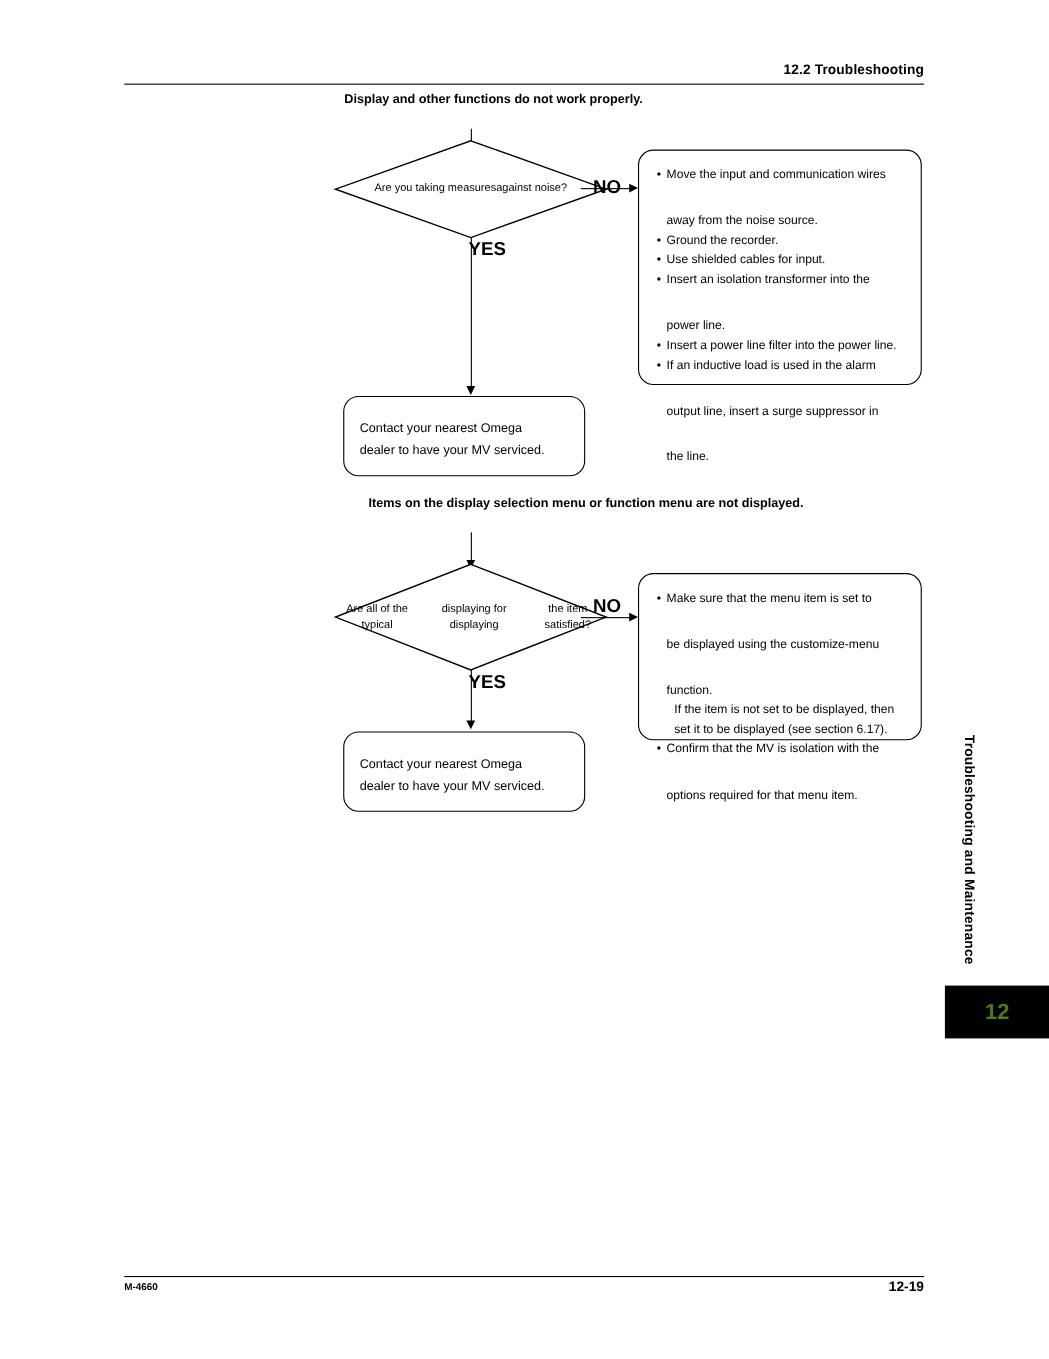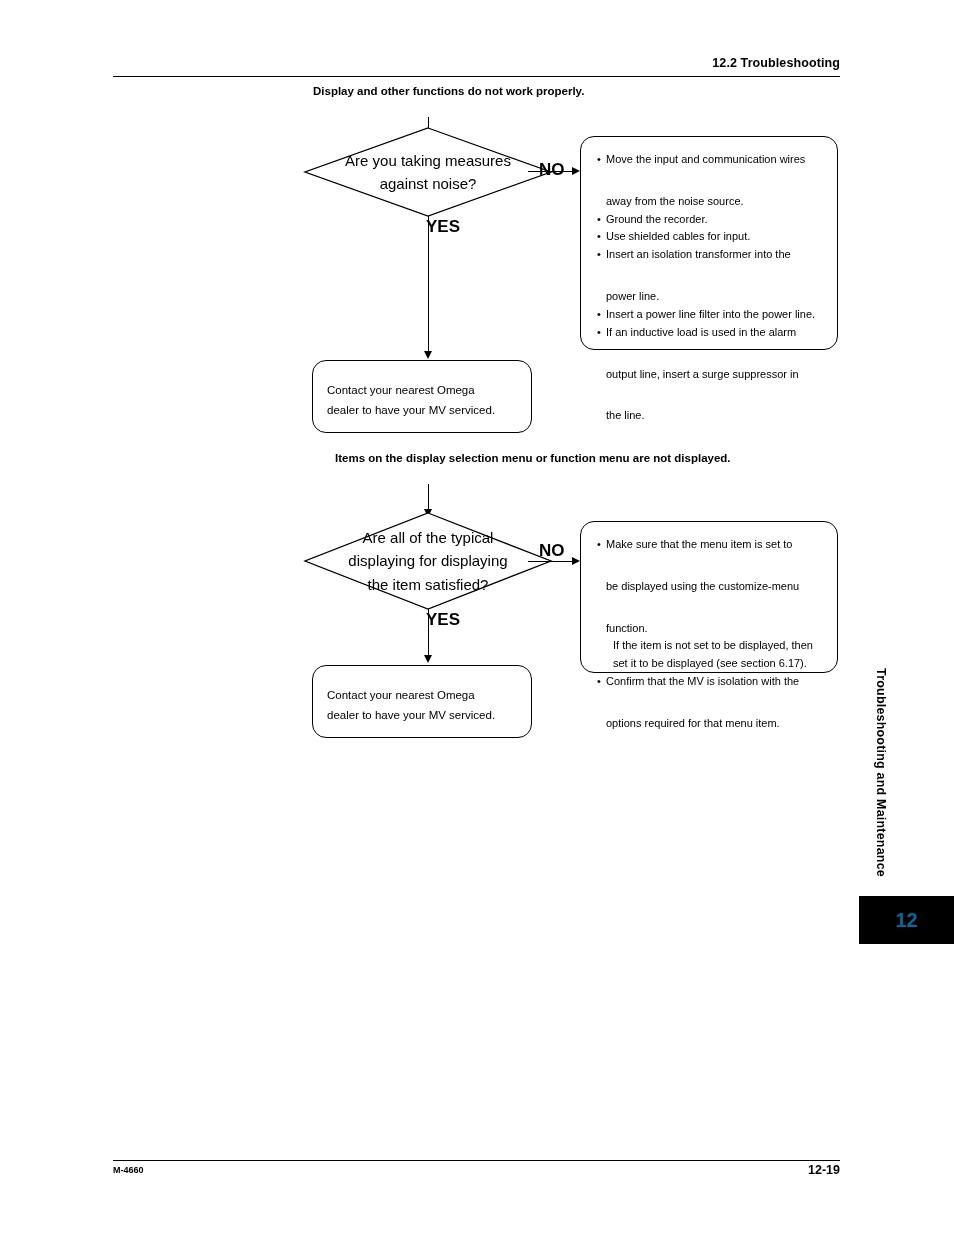--- a/index.html
+++ b/index.html
@@ -69,21 +69,21 @@
     letter-spacing: 0.2px;
     white-space: nowrap;
   }
   .side-tab {
     position: absolute;
     top: 896px;
     left: 859px;
     width: 95px;
     height: 48px;
     background: #000000;
-    color: #0369a1;
+    color: #4d7c0f;
     font-size: 20px;
     font-weight: bold;
     display: flex;
     align-items: center;
     justify-content: center;
   }
 
   
   .caption {
     position: absolute;
@@ -101,24 +101,24 @@
   .diamond-wrap svg {
     position: absolute;
     top: 0; left: 0;
   }
   .diamond-text {
     position: absolute;
     top: 0; left: 0;
     width: 250px;
     height: 92px;
     display: flex;
-    flex-direction: column;
+    flex-direction: row;
     align-items: center;
     justify-content: center;
-    font-size: 15px;
+    font-size: 10px;
     line-height: 1.55;
     text-align: center;
   }
 
   .rbox {
     position: absolute;
     border: 1.3px solid #000000;
     border-radius: 14px;
     box-sizing: border-box;
     background: #ffffff;

